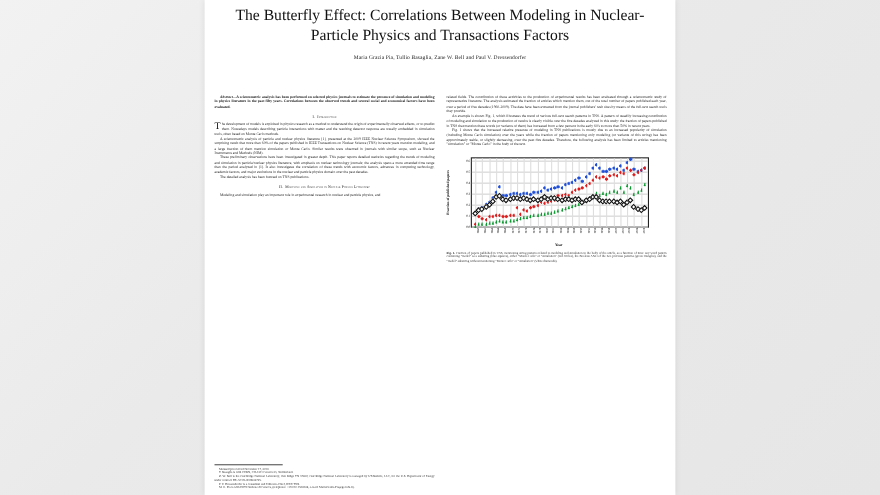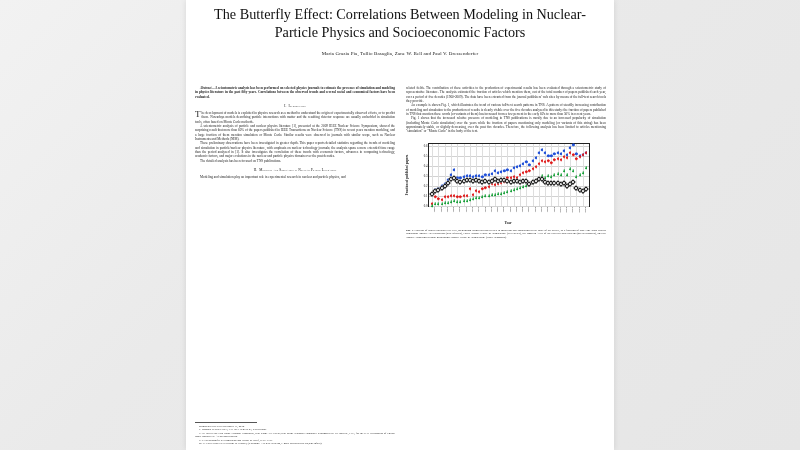--- a/index.html
+++ b/index.html
@@ -81,21 +81,21 @@
   .caption{
     font-size:2.85px;line-height:1.28;text-align:justify;margin-top:2px;color:#1c1c1c;
   }
   .caption b{font-weight:bold;}
 </style>
 </head>
 <body>
 
 <div id="page">
 
-  <div class="title">The Butterfly Effect: Correlations Between Modeling in Nuclear-Particle Physics and Socioeconomic Factors</div>
+  <div class="title">The Butterfly Effect: Correlations Between Modeling in Nuclear-Particle Physics and Transactions Factors</div>
   <div class="authors">Maria Grazia Pia, Tullio Basaglia, Zane W. Bell and Paul V. Dressendorfer</div>
 
   <div class="cols">
 
     <div class="col">
       <p class="abs"><i>Abstract—</i><span>A scientometric analysis has been performed on selected physics journals to estimate the presence of simulation and modeling in physics literature in the past fifty years. Correlations between the observed trends and several social and economical factors have been evaluated.</span></p>
 
       <div class="sec">
         <span>I.</span>&nbsp;
         <span>Introduction</span>

